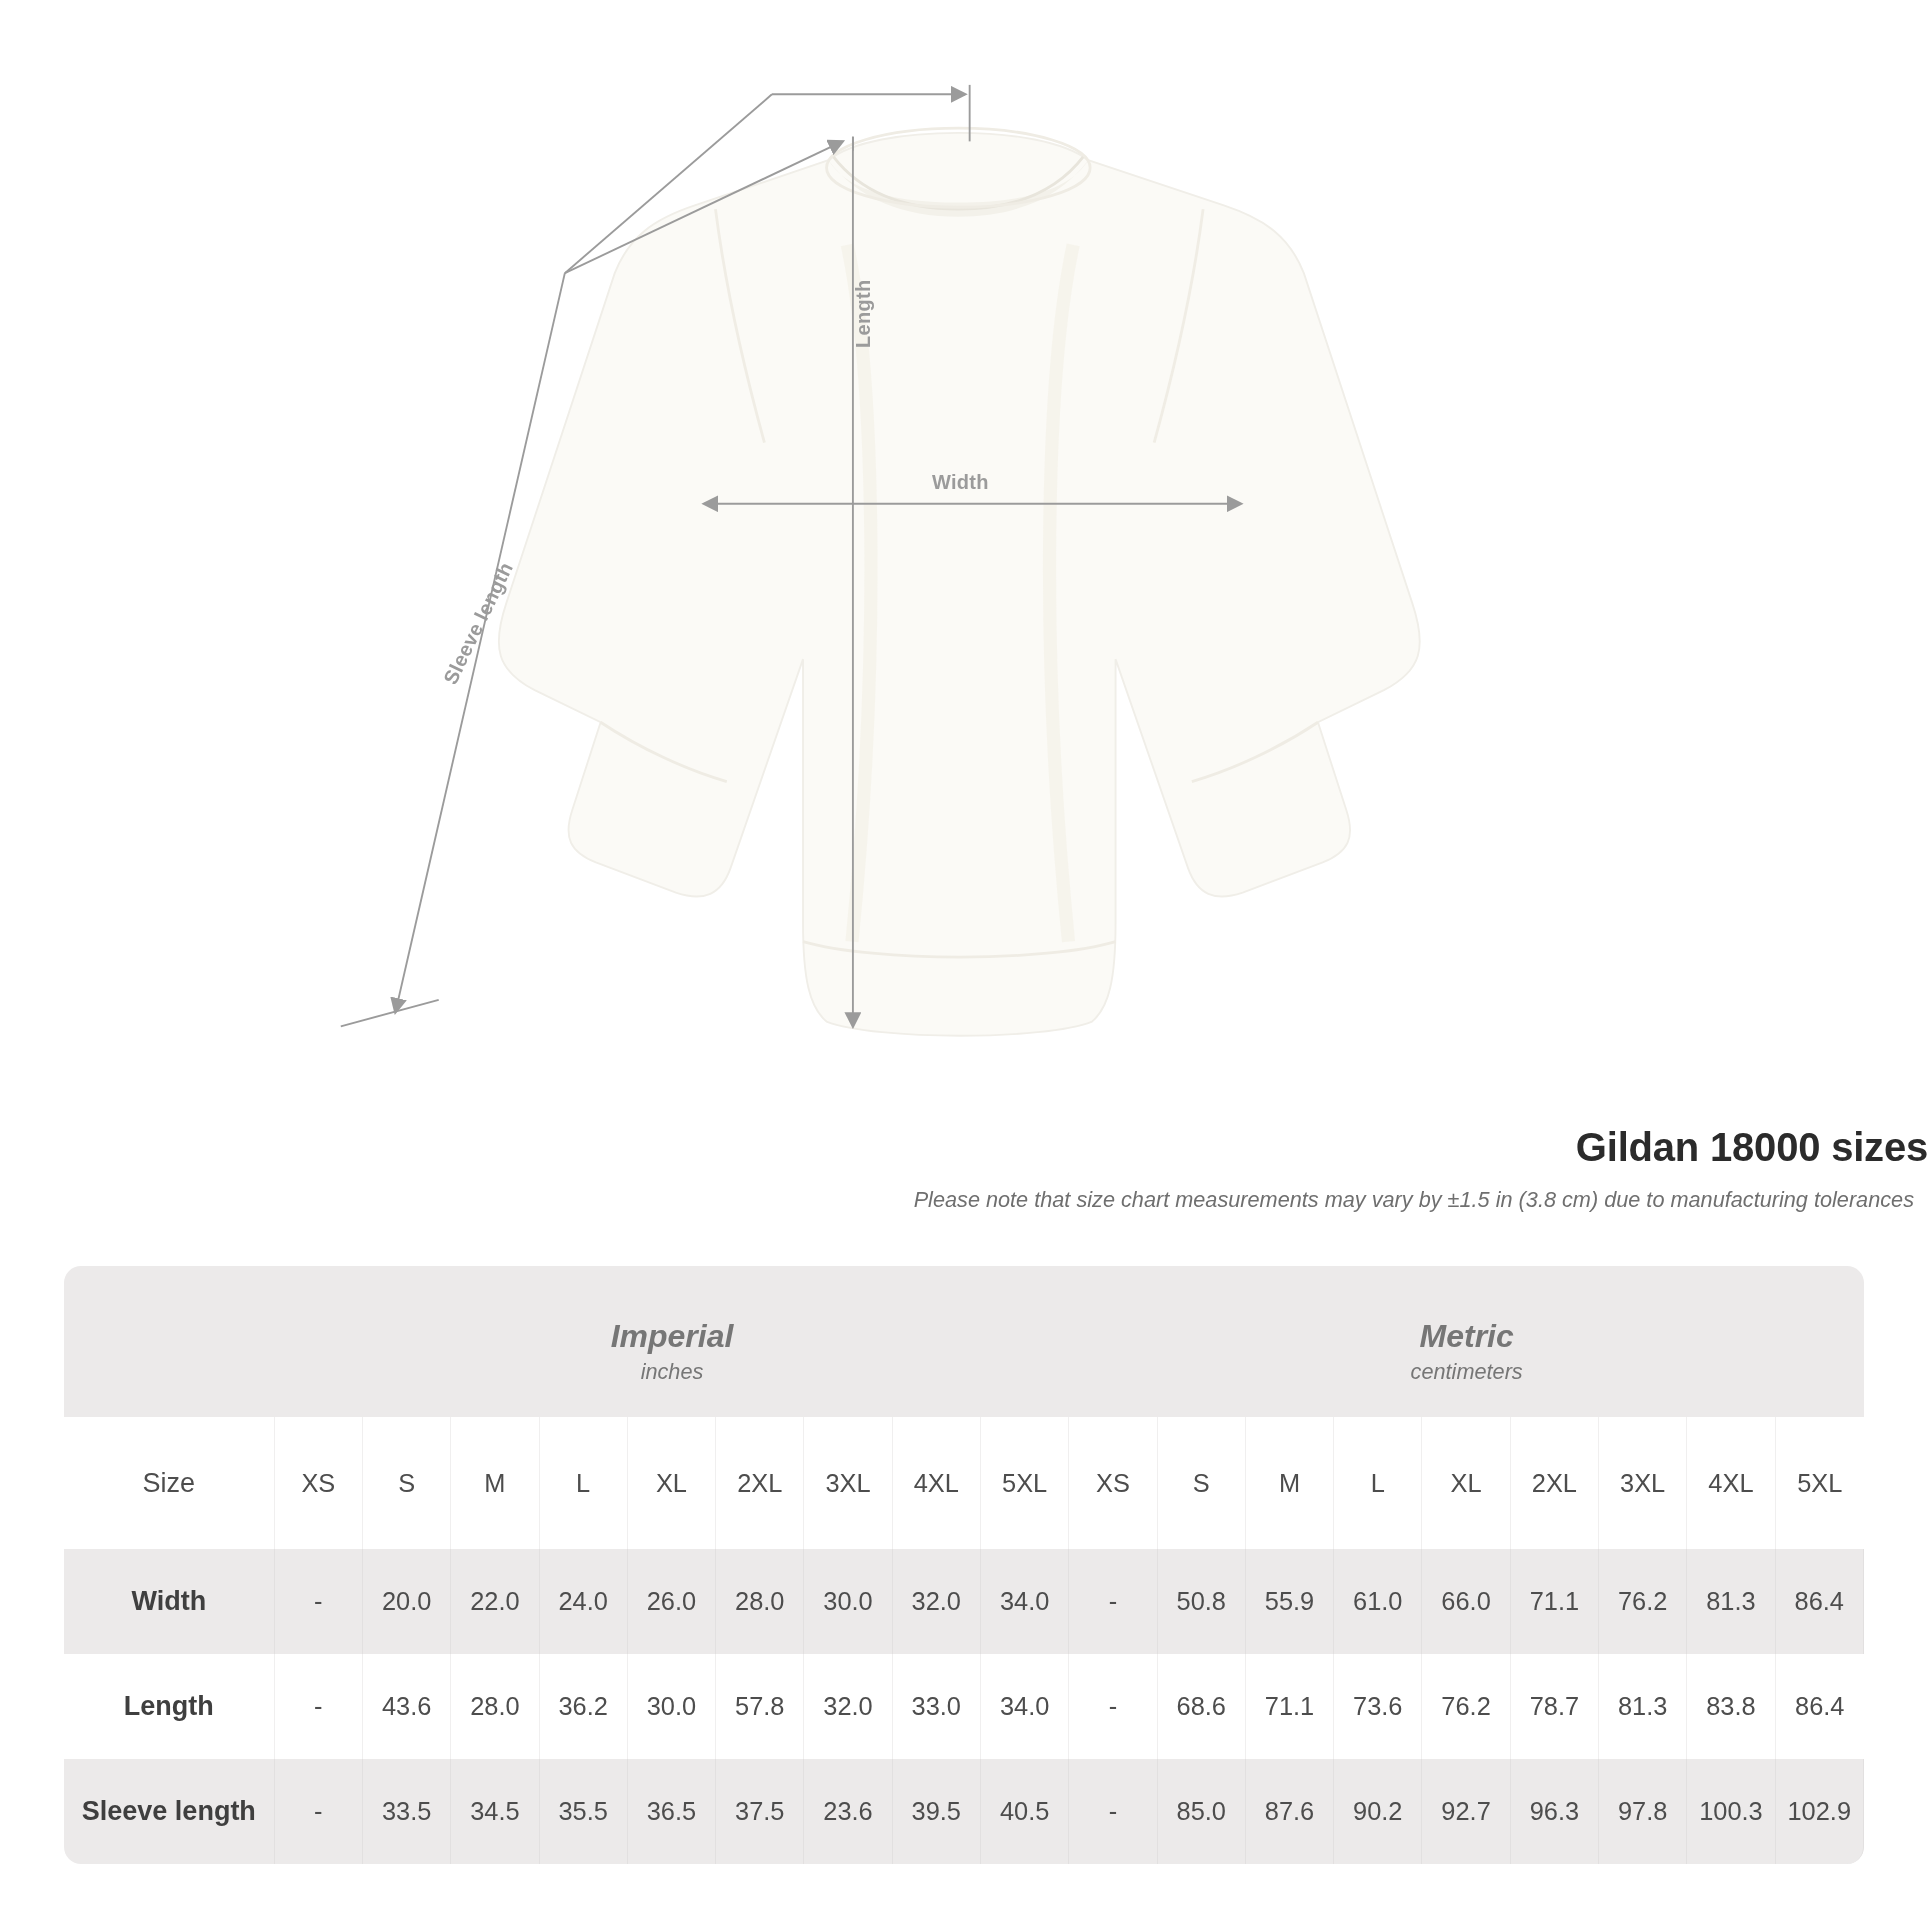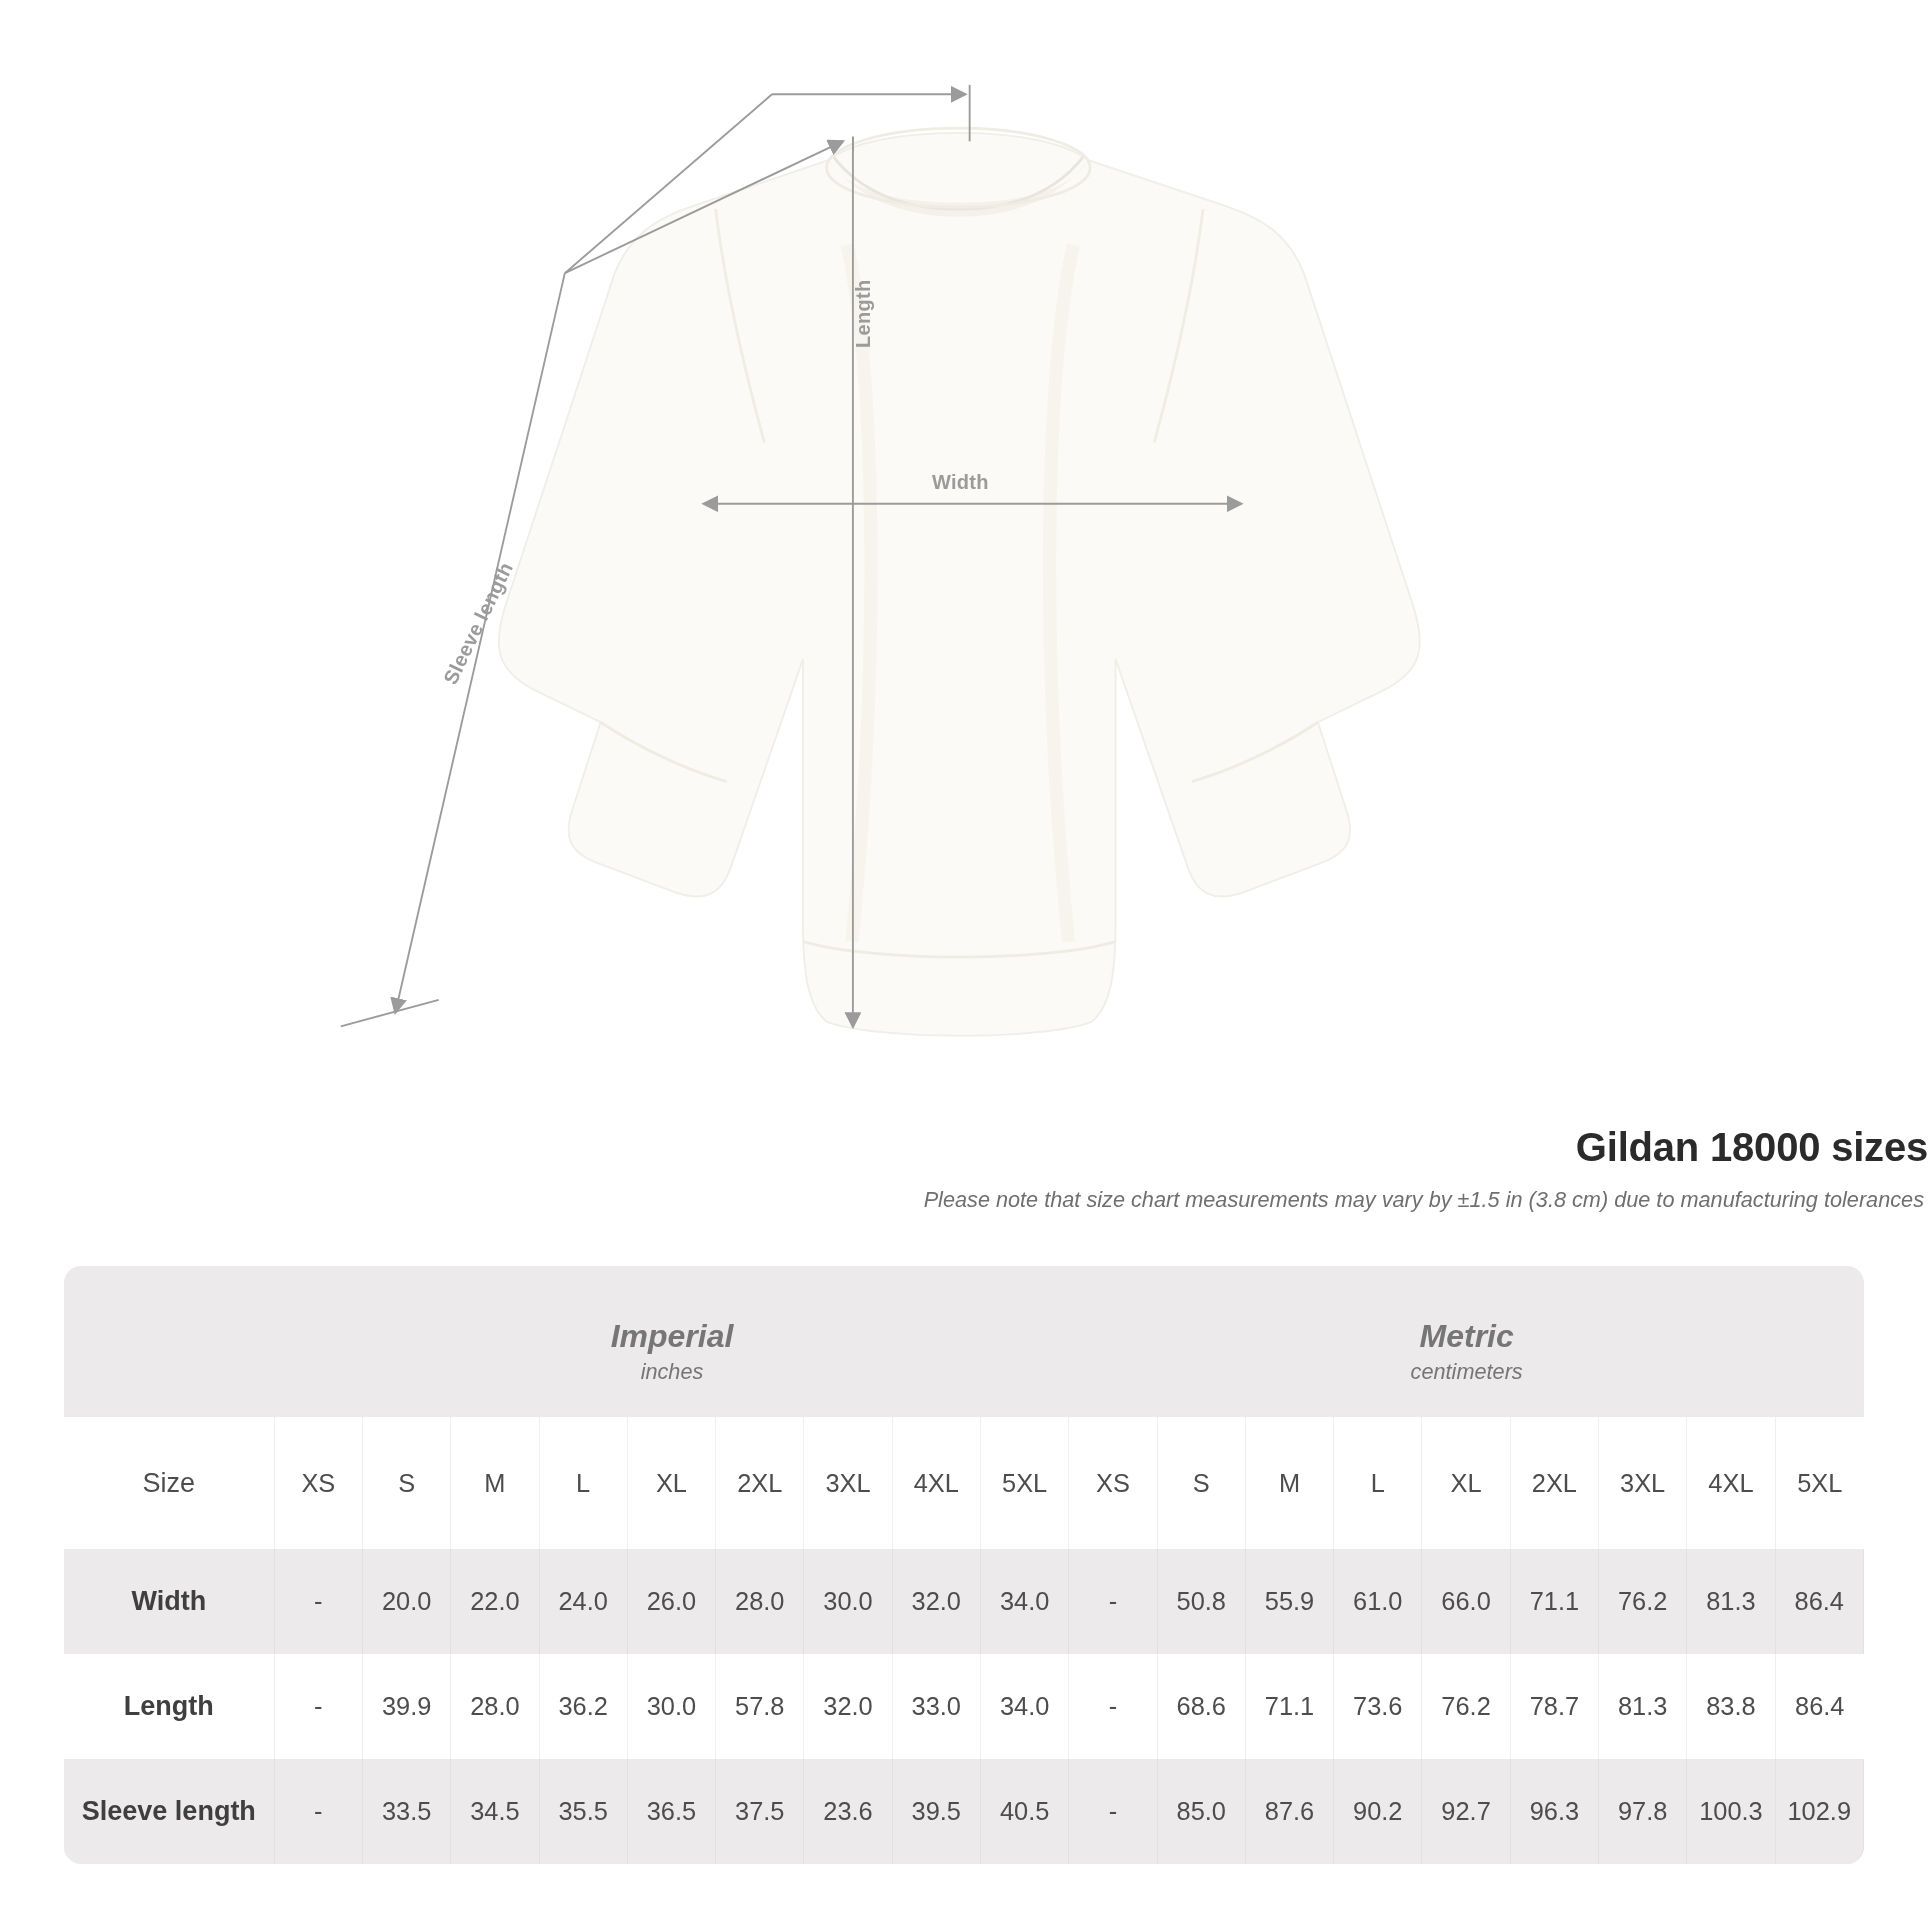--- a/index.html
+++ b/index.html
@@ -52,21 +52,21 @@
     text-align: right;
   }
   #chart-title {
     font-size: 40px;
     font-weight: bold;
     color: #2b2b2b;
     margin: 0;
     letter-spacing: -0.2px;
   }
   #chart-note {
-    margin: 17px 4px 0 0;
+    margin: 17px 14px 0 0;
     font-size: 21.7px;
     font-style: italic;
     color: #6f6f6f;
   }
 
   
   #table-wrap {
     position: absolute;
     left: 64px; top: 1266px;
     width: 1800px;
@@ -290,21 +290,21 @@
           <td>66.0</td>
           <td>71.1</td>
           <td>76.2</td>
           <td>81.3</td>
           <td>86.4</td>
         </tr>
 
         <tr class="data-row plain">
           <td class="rowhead">Length</td>
           <td>-</td>
-          <td>39.9</td>
+          <td>43.6</td>
           <td>28.0</td>
           <td>36.2</td>
           <td>30.0</td>
           <td>57.8</td>
           <td>32.0</td>
           <td>33.0</td>
           <td>34.0</td>
           <td>-</td>
           <td>68.6</td>
           <td>71.1</td>

